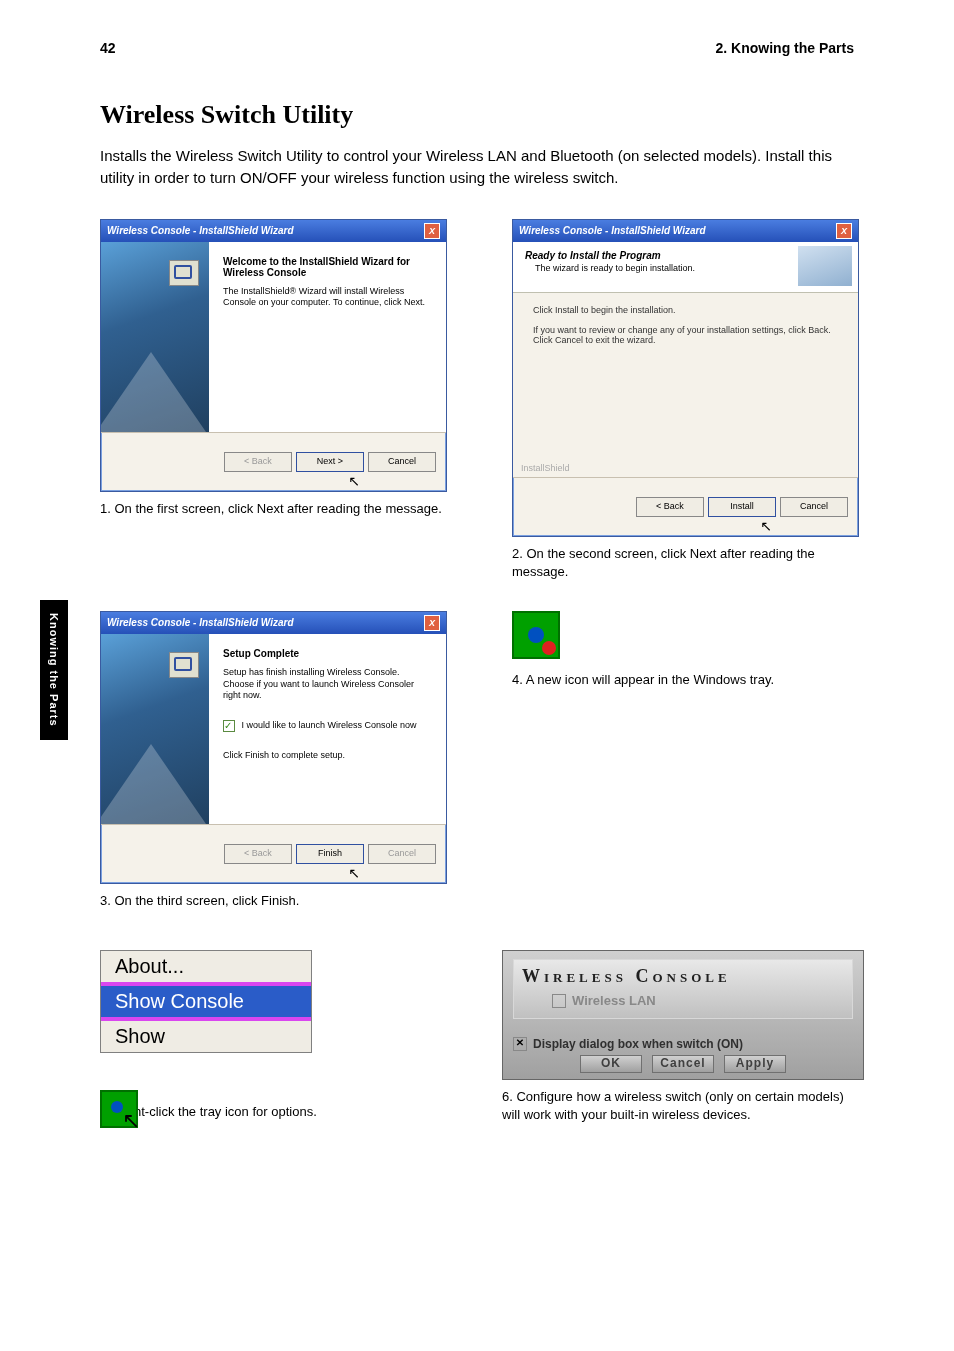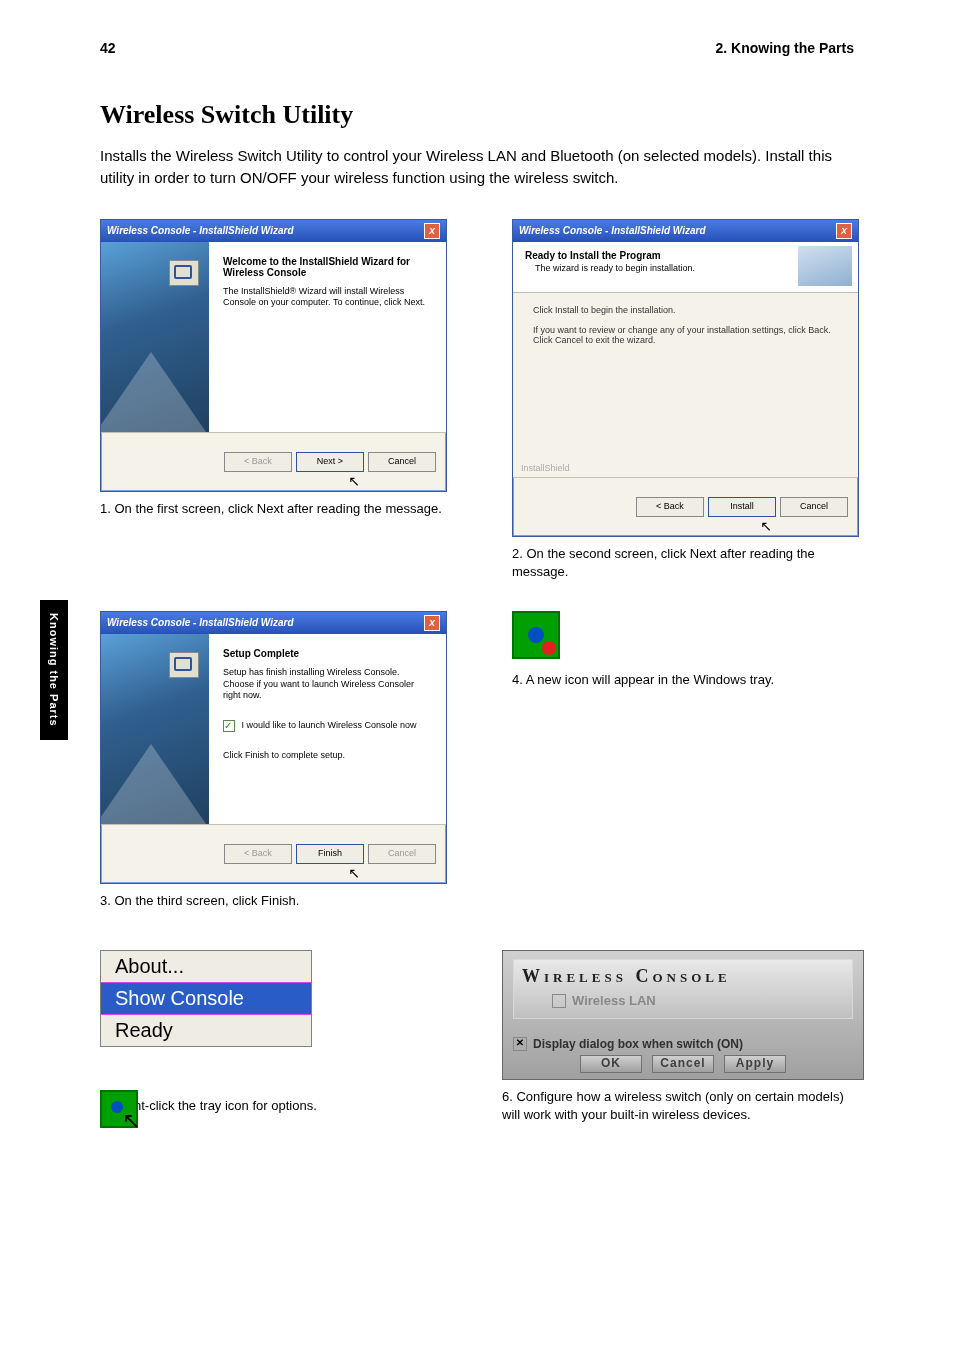--- a/index.html
+++ b/index.html
@@ -186,20 +186,21 @@
   .wizard .header-white {
     background: #fff;
     padding: 8px 12px;
     border-bottom: 1px solid #c0c0b0;
     position: relative;
     height: 34px;
   }
   .wizard .header-white .hwtitle {
     font-weight: bold;
     font-size: 10px;
+    font-style: italic;
   }
   .wizard .header-white .hwsub {
     font-size: 9px;
     margin-left: 10px;
     margin-top: 2px;
   }
   .wizard .header-white .hwimg {
     position: absolute;
     right: 6px;
     top: 4px;
@@ -270,21 +271,21 @@
   }
   .ctxmenu {
     width: 210px;
     border: 1px solid #808080;
     background: #efece4;
     font-family: Tahoma, Arial, sans-serif;
   }
   .ctxmenu .mitem {
     font-size: 20px;
     padding: 4px 14px;
-    border-bottom: 1px solid #d946ef;
+    border-bottom: 4px solid #d946ef;
   }
   .ctxmenu .mitem:last-child { border-bottom:none; }
   .ctxmenu .mitem.sel {
     background: #2a5cc8;
     color: #fff;
   }
   .ctx-tray {
     position:absolute;
     left:0;
     top:140px;
@@ -488,21 +489,21 @@
       <div class="caption">4. A new icon will appear in the Windows tray.</div>
     </div>
   </div>
 
   <div class="row" style="margin-top:40px;">
     <div class="cell">
       <div class="ctxmenu-wrap">
         <div class="ctxmenu">
           <div class="mitem">About...</div>
           <div class="mitem sel">Show Console</div>
-          <div class="mitem">Ready</div>
+          <div class="mitem">Show</div>
         </div>
         <div class="ctx-tray"></div>
         <span class="ctx-cursor">↖</span>
       </div>
       <div class="caption" style="margin-top:50px;">5. Right-click the tray icon for options.</div>
     </div>
 
     <div class="cell">
       <div class="wc-panel">
         <div class="wc-head">

